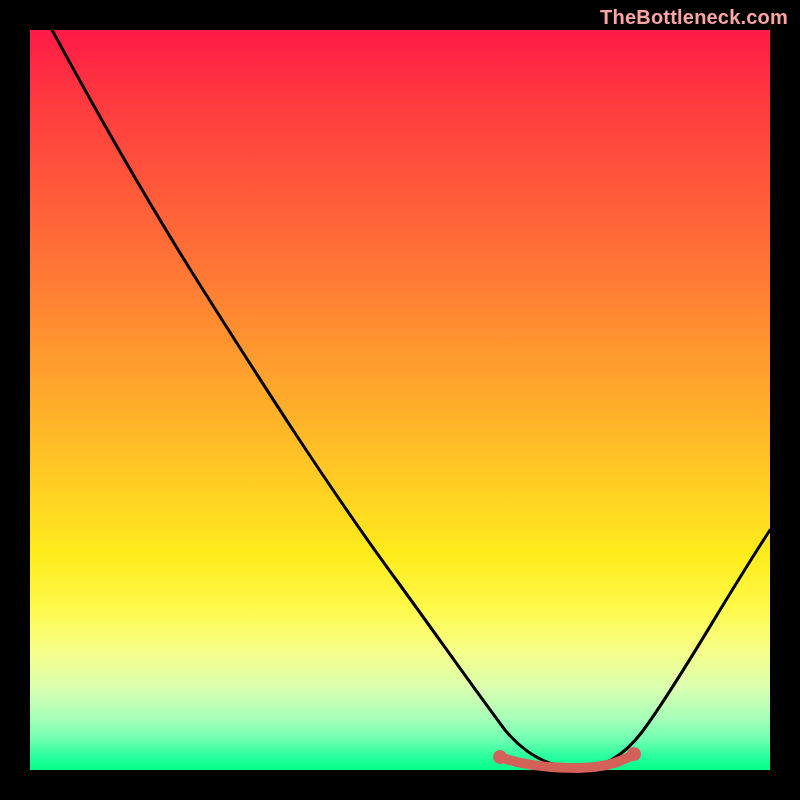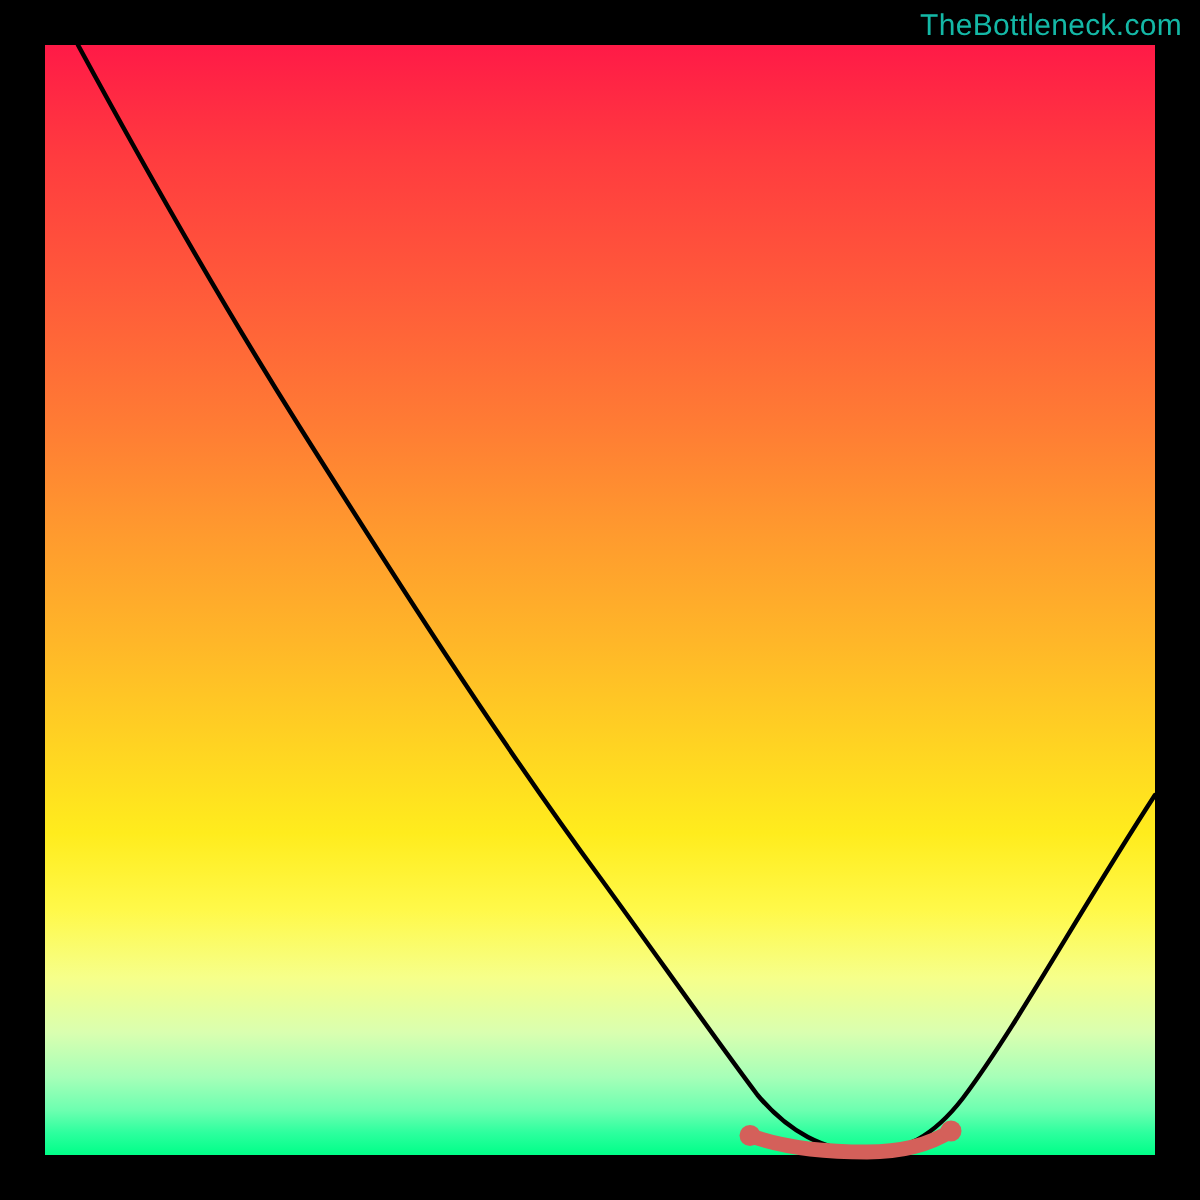--- a/index.html
+++ b/index.html
@@ -42,23 +42,23 @@
       #a6ffb8 93%,
       #6cffb0 96%,
       #2dff9e 98%,
       #00ff88 100%
     );
   }
   .watermark {
     position: absolute;
     top: 6px;
     right: 12px;
-    color: #14b8a6;
+    color: #fca5a5;
     font-size: 20px;
-    font-weight: 400;
+    font-weight: 700;
     letter-spacing: 0.2px;
     user-select: none;
   }
   svg.curves {
     position: absolute;
     left: 0;
     top: 0;
     width: 740px;
     height: 740px;
     overflow: visible;

